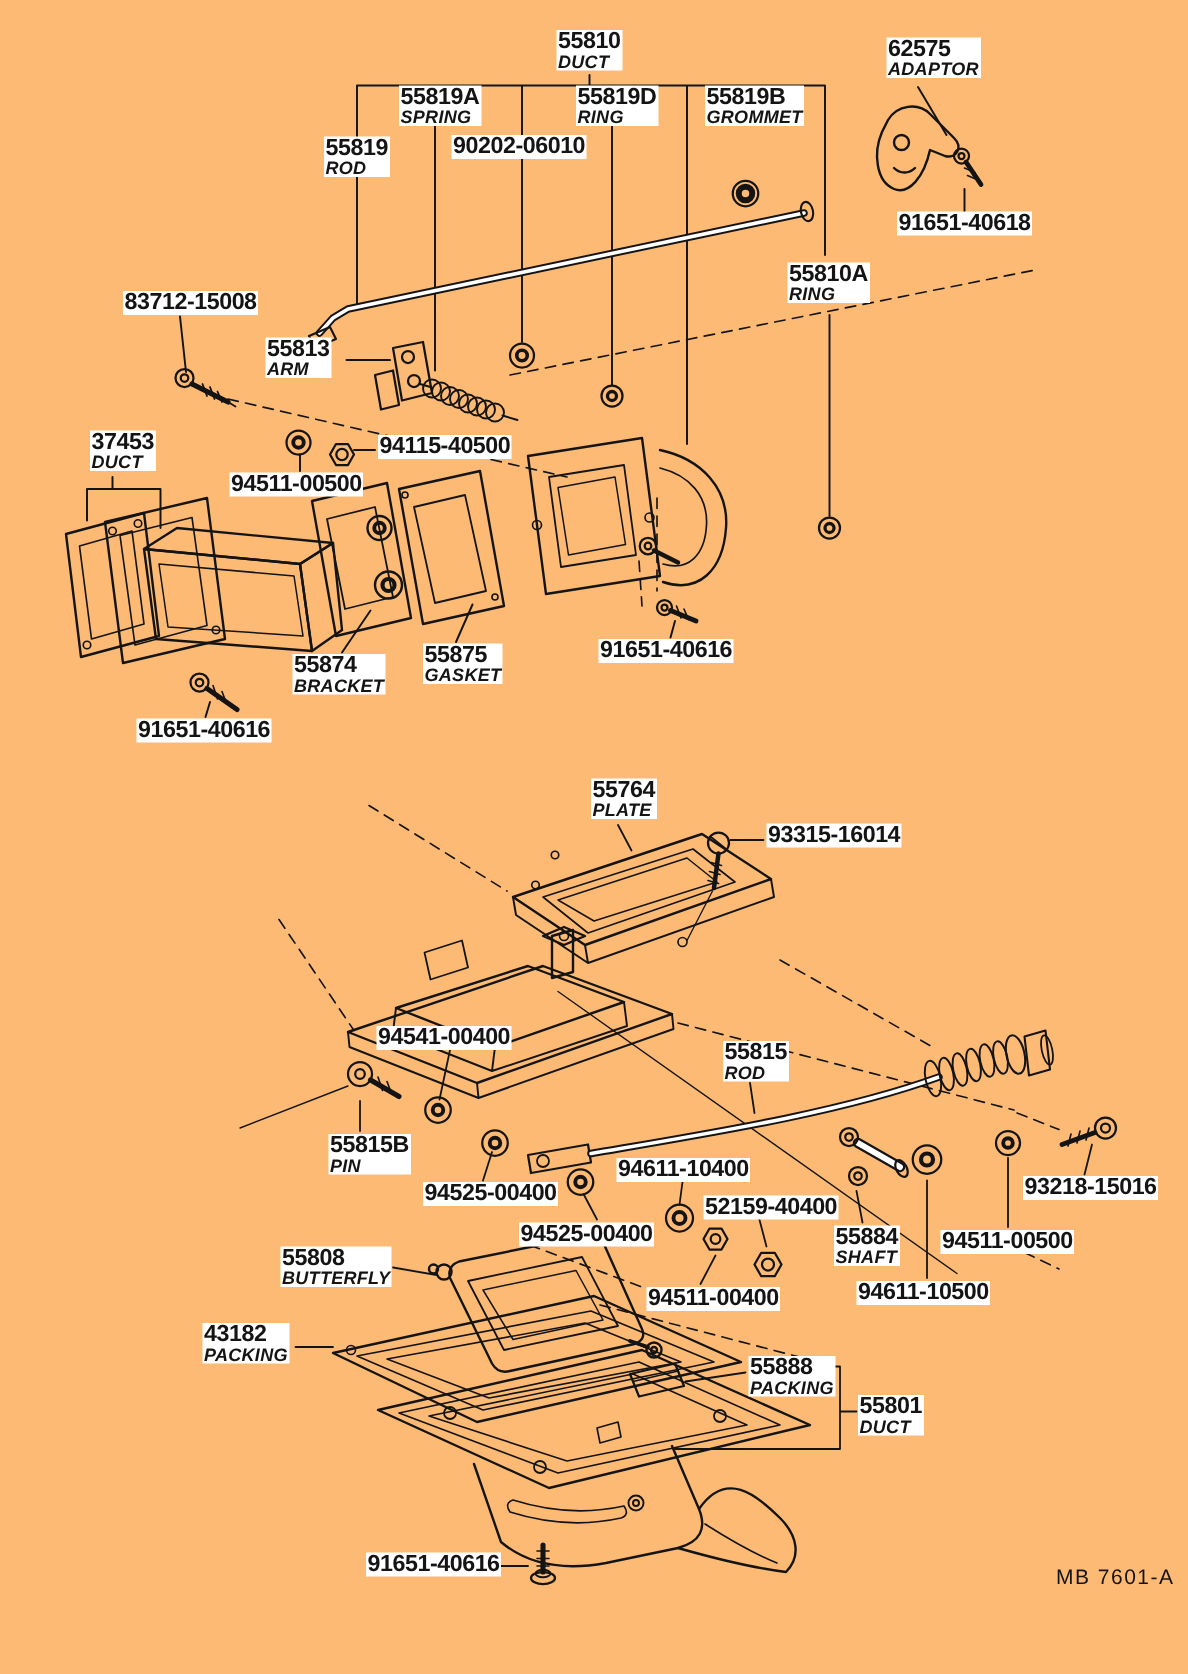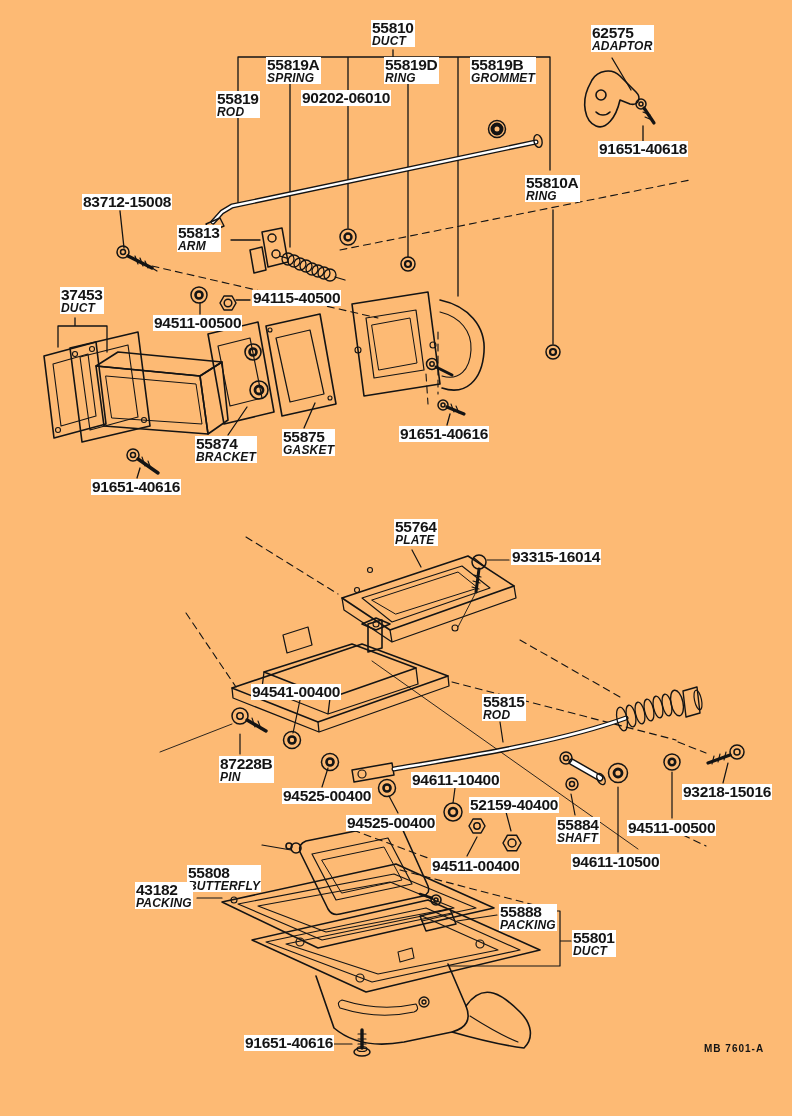--- a/index.html
+++ b/index.html
@@ -3,21 +3,21 @@
 <meta charset="utf-8">
 <style>
   html,body{margin:0;padding:0;background:#fff;}
   .page{position:relative;width:792px;height:1116px;background:#fdba74;overflow:hidden;
         font-family:"Liberation Sans",sans-serif;}
   .draw{position:absolute;left:0;top:0;}
   .lbl{position:absolute;color:#141414;font-weight:bold;line-height:1.02;
        white-space:nowrap;background:#fff;padding:0 1px;}
   .lbl .num{display:block;font-size:15.5px;letter-spacing:-0.3px;}
   .lbl .nm{display:block;font-size:12px;letter-spacing:0.2px;margin-top:-1px;font-style:italic;}
-  .code{position:absolute;color:#141414;font-weight:bold;font-size:10px;letter-spacing:1px;}
+  .code{position:absolute;color:#141414;font-weight:normal;font-size:14px;letter-spacing:1px;}
 </style>
 </head>
 <body>
 
 <div class="page">
 
 <svg class="draw" width="792" height="1116" viewBox="0 0 792 1116" fill="none" stroke="#141414" stroke-width="1.5" stroke-linecap="round" stroke-linejoin="round">
 
   <g stroke-width="1.3">
     <path d="M393,50 V57 M238,57 H550 M238,57 V205 M290,57 V247 M348,57 V228 M408,57 V257 M458,57 V296 M550,57 V170"></path>
@@ -417,21 +417,21 @@
       <span class="num">93315-16014</span>
     </div>
 <div class="lbl" style="left:251px;top:684px">
       <span class="num">94541-00400</span>
     </div>
 <div class="lbl" style="left:482px;top:694px">
       <span class="num">55815</span>
       <span class="nm">ROD</span>
     </div>
 <div class="lbl" style="left:219px;top:756px">
-      <span class="num">87228B</span>
+      <span class="num">55815B</span>
       <span class="nm">PIN</span>
     </div>
 <div class="lbl" style="left:282px;top:788px">
       <span class="num">94525-00400</span>
     </div>
 <div class="lbl" style="left:346px;top:815px">
       <span class="num">94525-00400</span>
     </div>
 <div class="lbl" style="left:411px;top:772px">
       <span class="num">94611-10400</span>
@@ -448,21 +448,21 @@
     </div>
 <div class="lbl" style="left:682px;top:784px">
       <span class="num">93218-15016</span>
     </div>
 <div class="lbl" style="left:571px;top:854px">
       <span class="num">94611-10500</span>
     </div>
 <div class="lbl" style="left:431px;top:858px">
       <span class="num">94511-00400</span>
     </div>
-<div class="lbl" style="left:187px;top:865px">
+<div class="lbl" style="left:187px;top:831px">
       <span class="num">55808</span>
       <span class="nm">BUTTERFLY</span>
     </div>
 <div class="lbl" style="left:135px;top:882px">
       <span class="num">43182</span>
       <span class="nm">PACKING</span>
     </div>
 <div class="lbl" style="left:499px;top:904px">
       <span class="num">55888</span>
       <span class="nm">PACKING</span>

